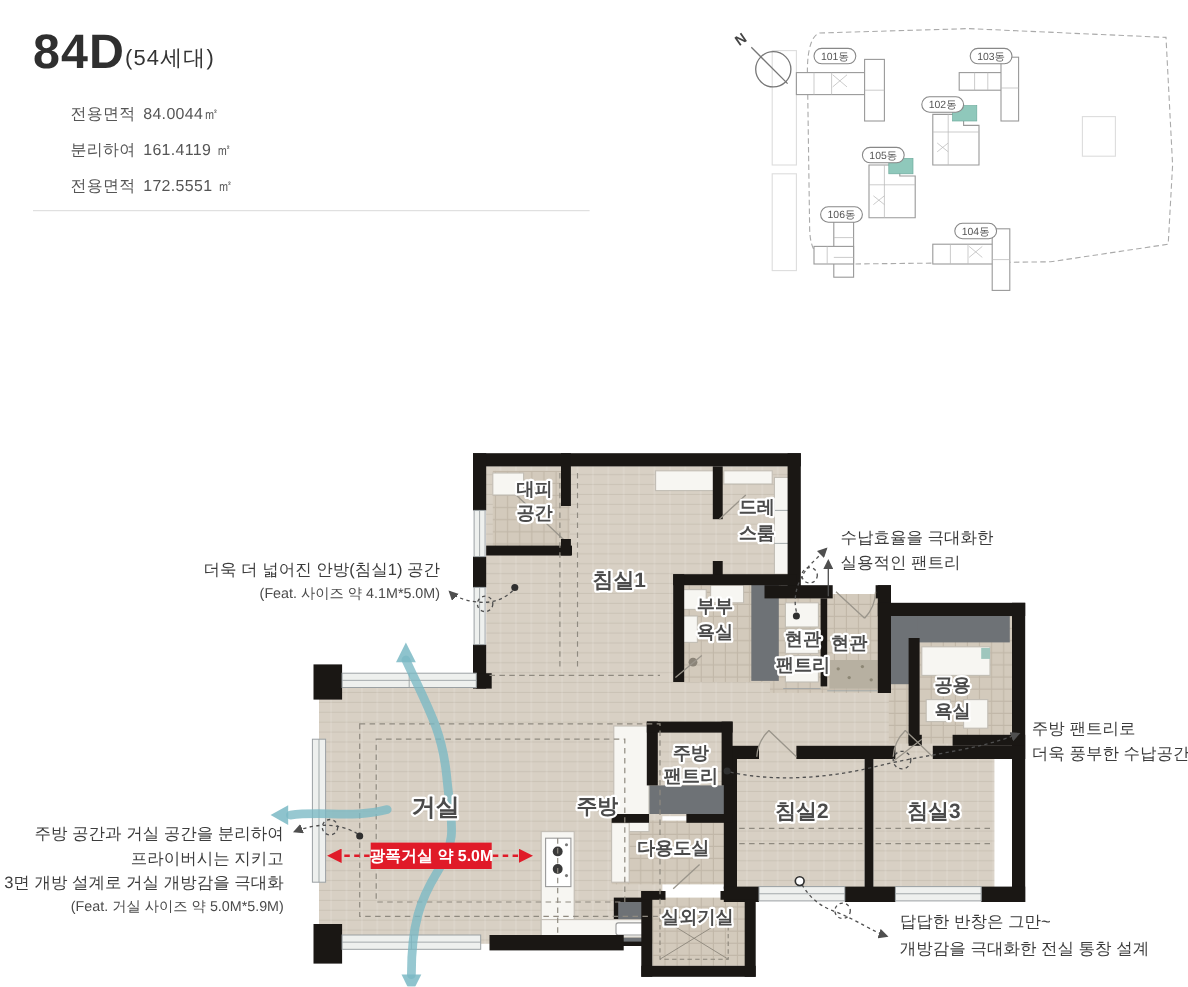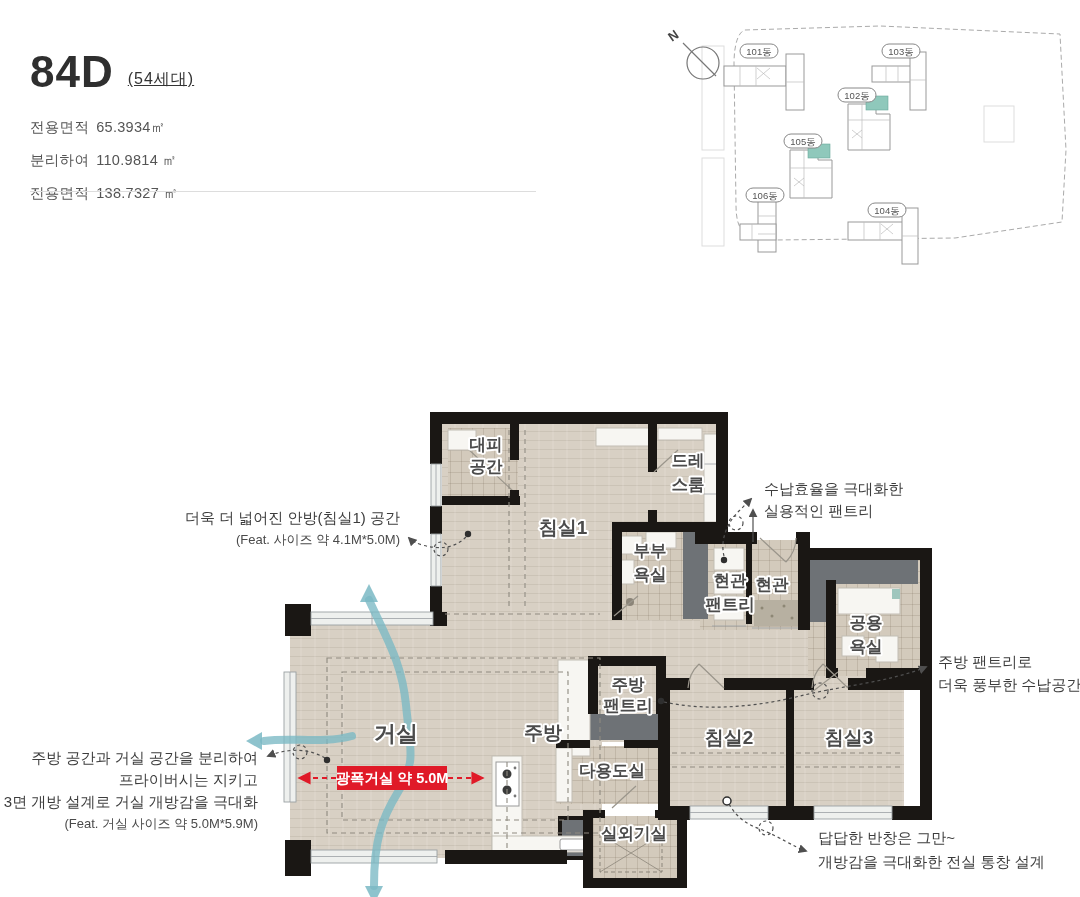--- a/index.html
+++ b/index.html
@@ -1,23 +1,23 @@
 <!DOCTYPE html>
 <html><head>
 <meta charset="utf-8">
 <style>
   html,body{margin:0;padding:0;background:#fff;}
   .page{position:relative;width:1080px;height:897px;background:#ffffff;overflow:hidden;
         font-family:"Liberation Sans", sans-serif;}
   .header{position:absolute;left:30px;top:26px;}
-  .title-row{display:flex;align-items:flex-end;gap:14px;margin-top:24px;}
+  .title-row{display:flex;align-items:flex-end;}
   .unit{font-size:44px;font-weight:800;color:#2f2f2f;letter-spacing:1px;line-height:1;}
-  .households{font-size:16px;color:#333;padding-bottom:4px;letter-spacing:1px;text-decoration:underline;}
+  .households{font-size:20px;color:#333;padding-bottom:4px;letter-spacing:1px;}
   .areas{margin-top:24px;}
-  .area-row{font-size:14.5px;color:#555;margin-bottom:14px;letter-spacing:.3px;display:flex;gap:7px;}
+  .area-row{font-size:14.5px;color:#555;margin-bottom:14px;letter-spacing:.3px;display:flex;gap:7px;margin-left:34px;}
   .divider{position:absolute;left:30px;top:191px;width:506px;height:1px;background:#ddd;}
   svg{position:absolute;left:0;top:0;}
 
   
   .wall{fill:#1a1714;}
   .win{fill:#eef0ee;stroke:#9aa0a3;stroke-width:.9;}
   .winline{stroke:#9aa0a3;stroke-width:.8;}
   .fix{fill:#f7f6f2;stroke:#c2bdb4;stroke-width:1;}
   .dark{fill:#6e7276;}
   .guide{fill:none;stroke:#8f8a80;stroke-width:1.1;stroke-dasharray:5 4;}
@@ -50,29 +50,29 @@
 <div class="page">
 
   <div class="header">
     <div class="title-row">
       <div class="unit">84D</div>
       <div class="households">(54세대)</div>
     </div>
     <div class="areas">
       <div class="area-row">
         <span>전용면적</span>
-        <span>65.3934㎡</span>
+        <span>84.0044㎡</span>
       </div>
       <div class="area-row">
         <span>분리하여</span>
-        <span>110.9814 ㎡</span>
+        <span>161.4119 ㎡</span>
       </div>
       <div class="area-row">
         <span>전용면적</span>
-        <span>138.7327 ㎡</span>
+        <span>172.5551 ㎡</span>
       </div>
     </div>
   </div>
   <div class="divider"></div>
 
   <svg width="1080" height="897" viewBox="0 0 1080 897">
     <defs>
       <pattern id="wood" width="14" height="9" patternUnits="userSpaceOnUse">
         <rect width="14" height="9" fill="#d8d0c4"></rect>
         <path d="M0,8.5 H14" stroke="rgba(90,75,55,.10)" stroke-width="1"></path>

